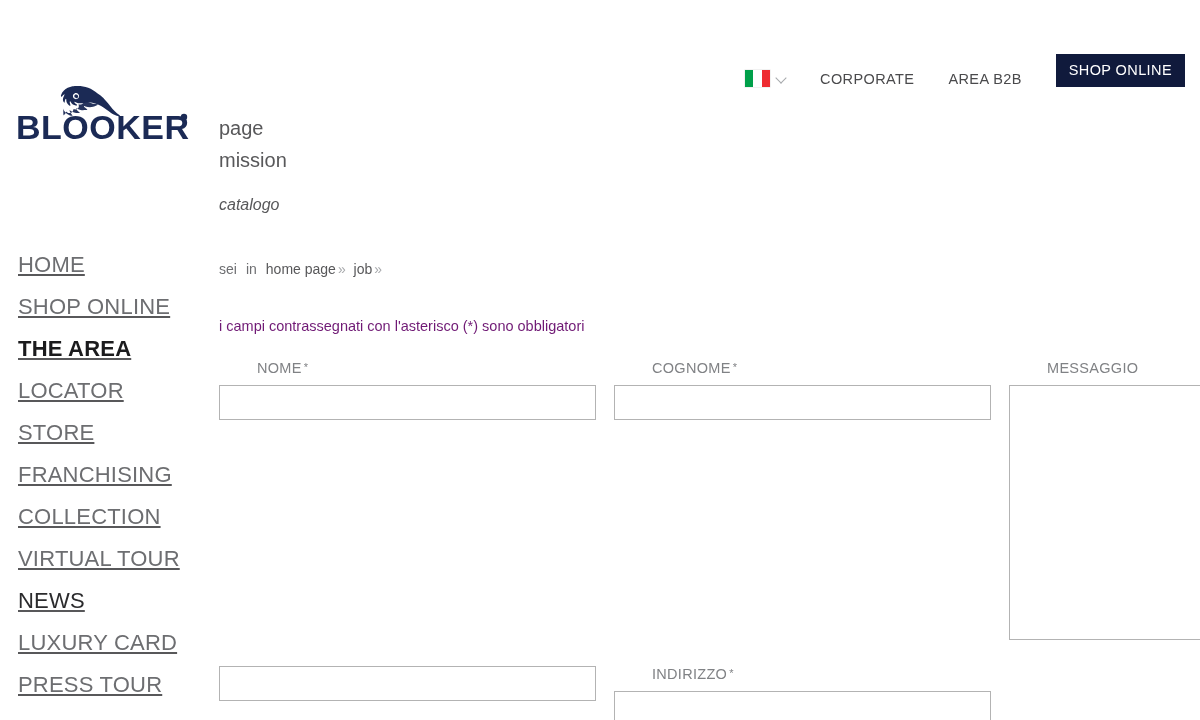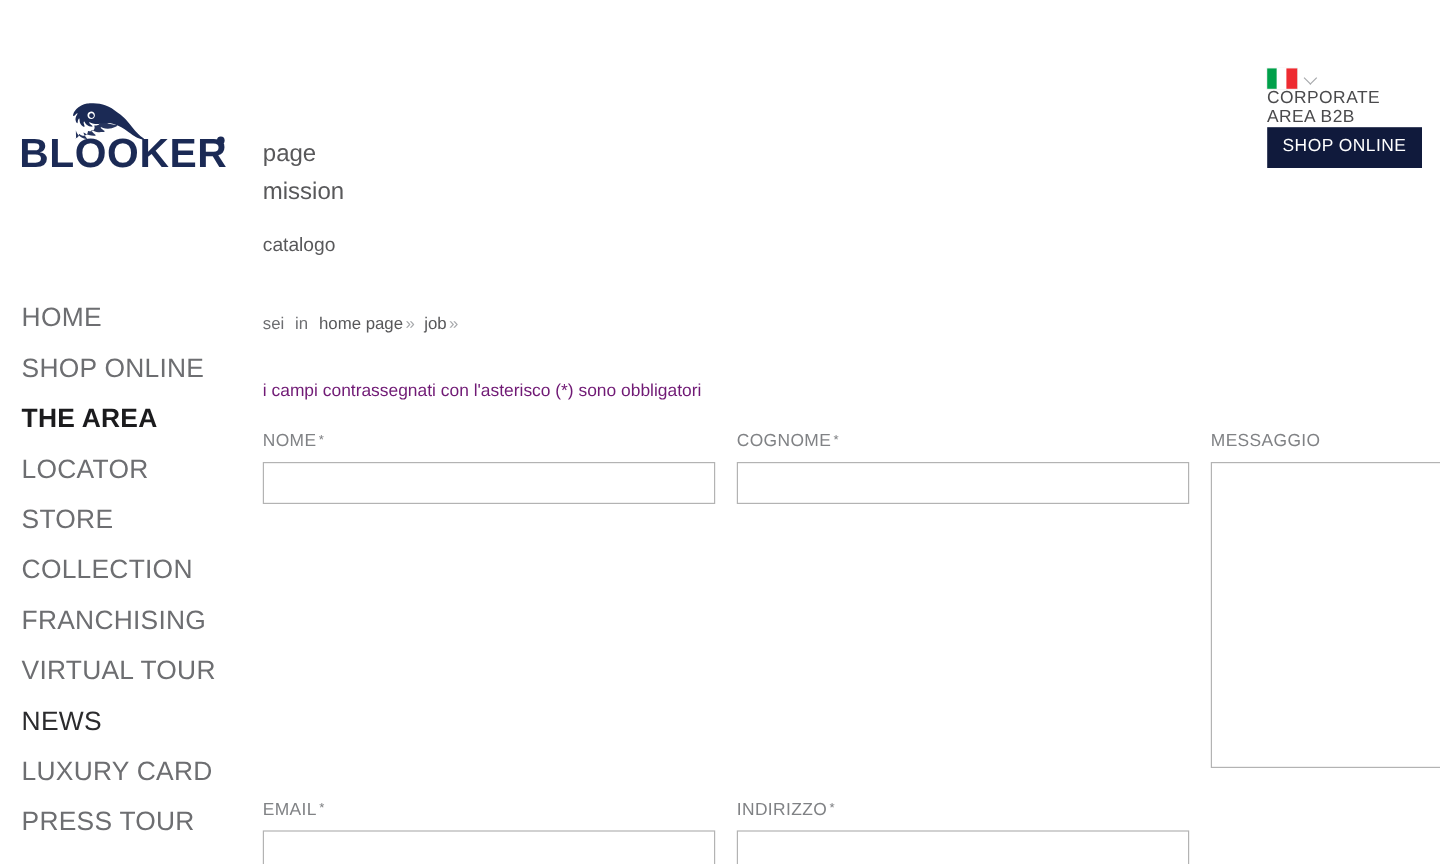--- a/index.html
+++ b/index.html
@@ -20,24 +20,23 @@
     height: 720px;
     background: #ffffff;
   }
 
   
   .topbar {
     position: absolute;
     top: 57px;
     right: 15px;
     display: flex;
-    align-items: flex-start;
+    align-items: flex-end;
     gap: 0;
     height: 30px;
-    flex-direction: column;
   }
 
   .lang-switch {
     display: flex;
     align-items: center;
     gap: 7px;
     margin-right: 32px;
     cursor: pointer;
   }
 
@@ -107,28 +106,29 @@
     left: 219px;
     top: 112px;
   }
   .subnav a {
     display: block;
     color: #58585a;
     text-decoration: none;
     cursor: pointer;
   }
   .subnav .big { font-size: 20px; line-height: 32px; }
-  .subnav .small { font-size: 16px; line-height: 22px; margin-top: 18px; }
+  .subnav .small { font-size: 16px; line-height: 22px; margin-top: 18px; font-style: italic; }
 
   
   .sidebar {
     position: absolute;
     left: 18px;
     top: 244px;
     width: 190px;
+    text-decoration: underline;
   }
   .sidebar a {
     display: block;
     font-size: 22px;
     line-height: 42px;
     letter-spacing: 0.2px;
     color: #6d6e71;
     text-decoration: none;
     white-space: nowrap;
     cursor: pointer;
@@ -174,20 +174,21 @@
   .field { width: 377px; flex: 0 0 377px; }
   .field.msg { width: 377px; flex: 0 0 377px; }
 
   .field label {
     display: block;
     font-size: 14.5px;
     letter-spacing: 0.3px;
     color: #808285;
     margin-bottom: 9px;
     white-space: nowrap;
+    margin-left: 38px;
   }
   .field label .req {
     font-size: 11px;
     vertical-align: 2px;
     margin-left: 2px;
   }
 
   .field input[type="text"],
   .field select,
   .field textarea {
@@ -251,22 +252,22 @@
     <a href="#" class="big">mission</a>
     <a href="#" class="small">catalogo</a>
   </nav>
 
   <nav class="sidebar">
     <a href="#">HOME</a>
     <a href="#">SHOP ONLINE</a>
     <a href="#" class="active">THE AREA</a>
     <a href="#">LOCATOR</a>
     <a href="#">STORE</a>
+    <a href="#">FRANCHISING</a>
     <a href="#">COLLECTION</a>
-    <a href="#">FRANCHISING</a>
     <a href="#">VIRTUAL TOUR</a>
     <a href="#" class="strong">NEWS</a>
     <a href="#">LUXURY CARD</a>
     <a href="#">PRESS TOUR</a>
   </nav>
 
   <div class="content">
 
     <div class="breadcrumb">
       <span class="w">sei</span><span class="w">in</span><a href="#">home page</a><span class="sep">»</span>&nbsp;<a href="#">job</a><span class="sep">»</span>
@@ -288,21 +289,20 @@
         </div>
 
         <div class="field msg">
           <label>MESSAGGIO</label>
           <textarea style=""></textarea>
         </div>
       </div>
 
       <div class="row">
         <div class="field">
-          <label><span>EMAIL</span><span class="req">*</span></label>
           <input type="text" value="" style="">
         </div>
 
         <div class="field">
           <label><span>INDIRIZZO</span><span class="req">*</span></label>
           <input type="text" value="" style="">
         </div>
       </div>
 
     </form>

